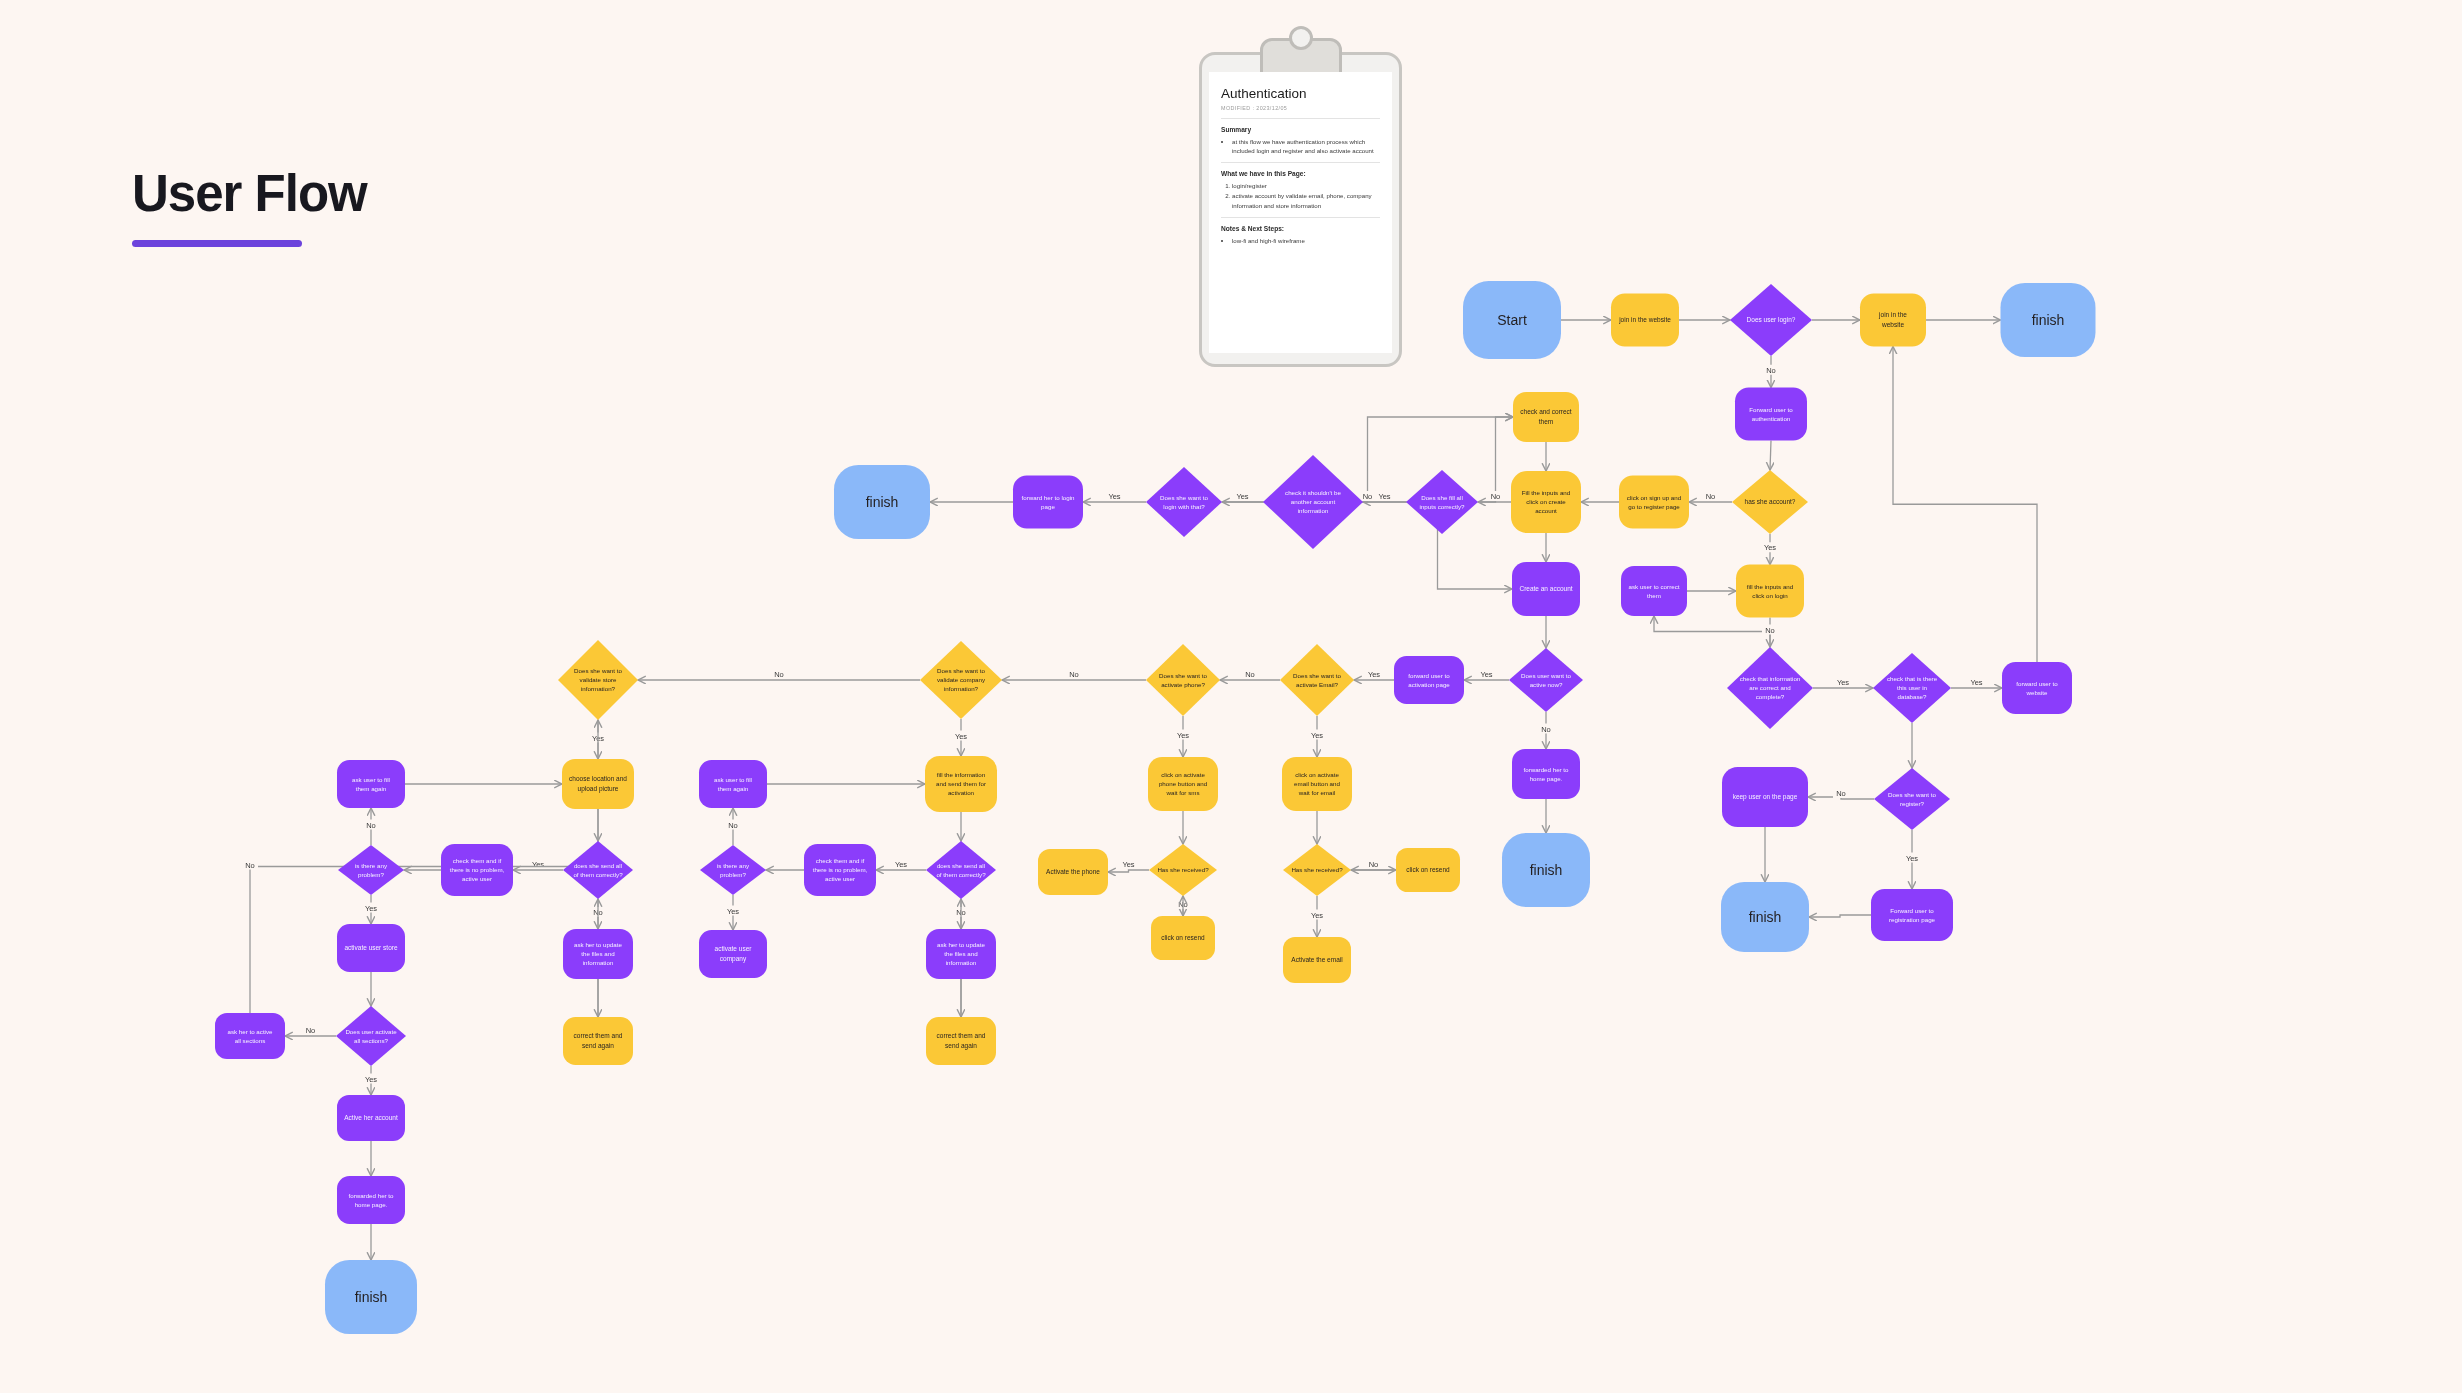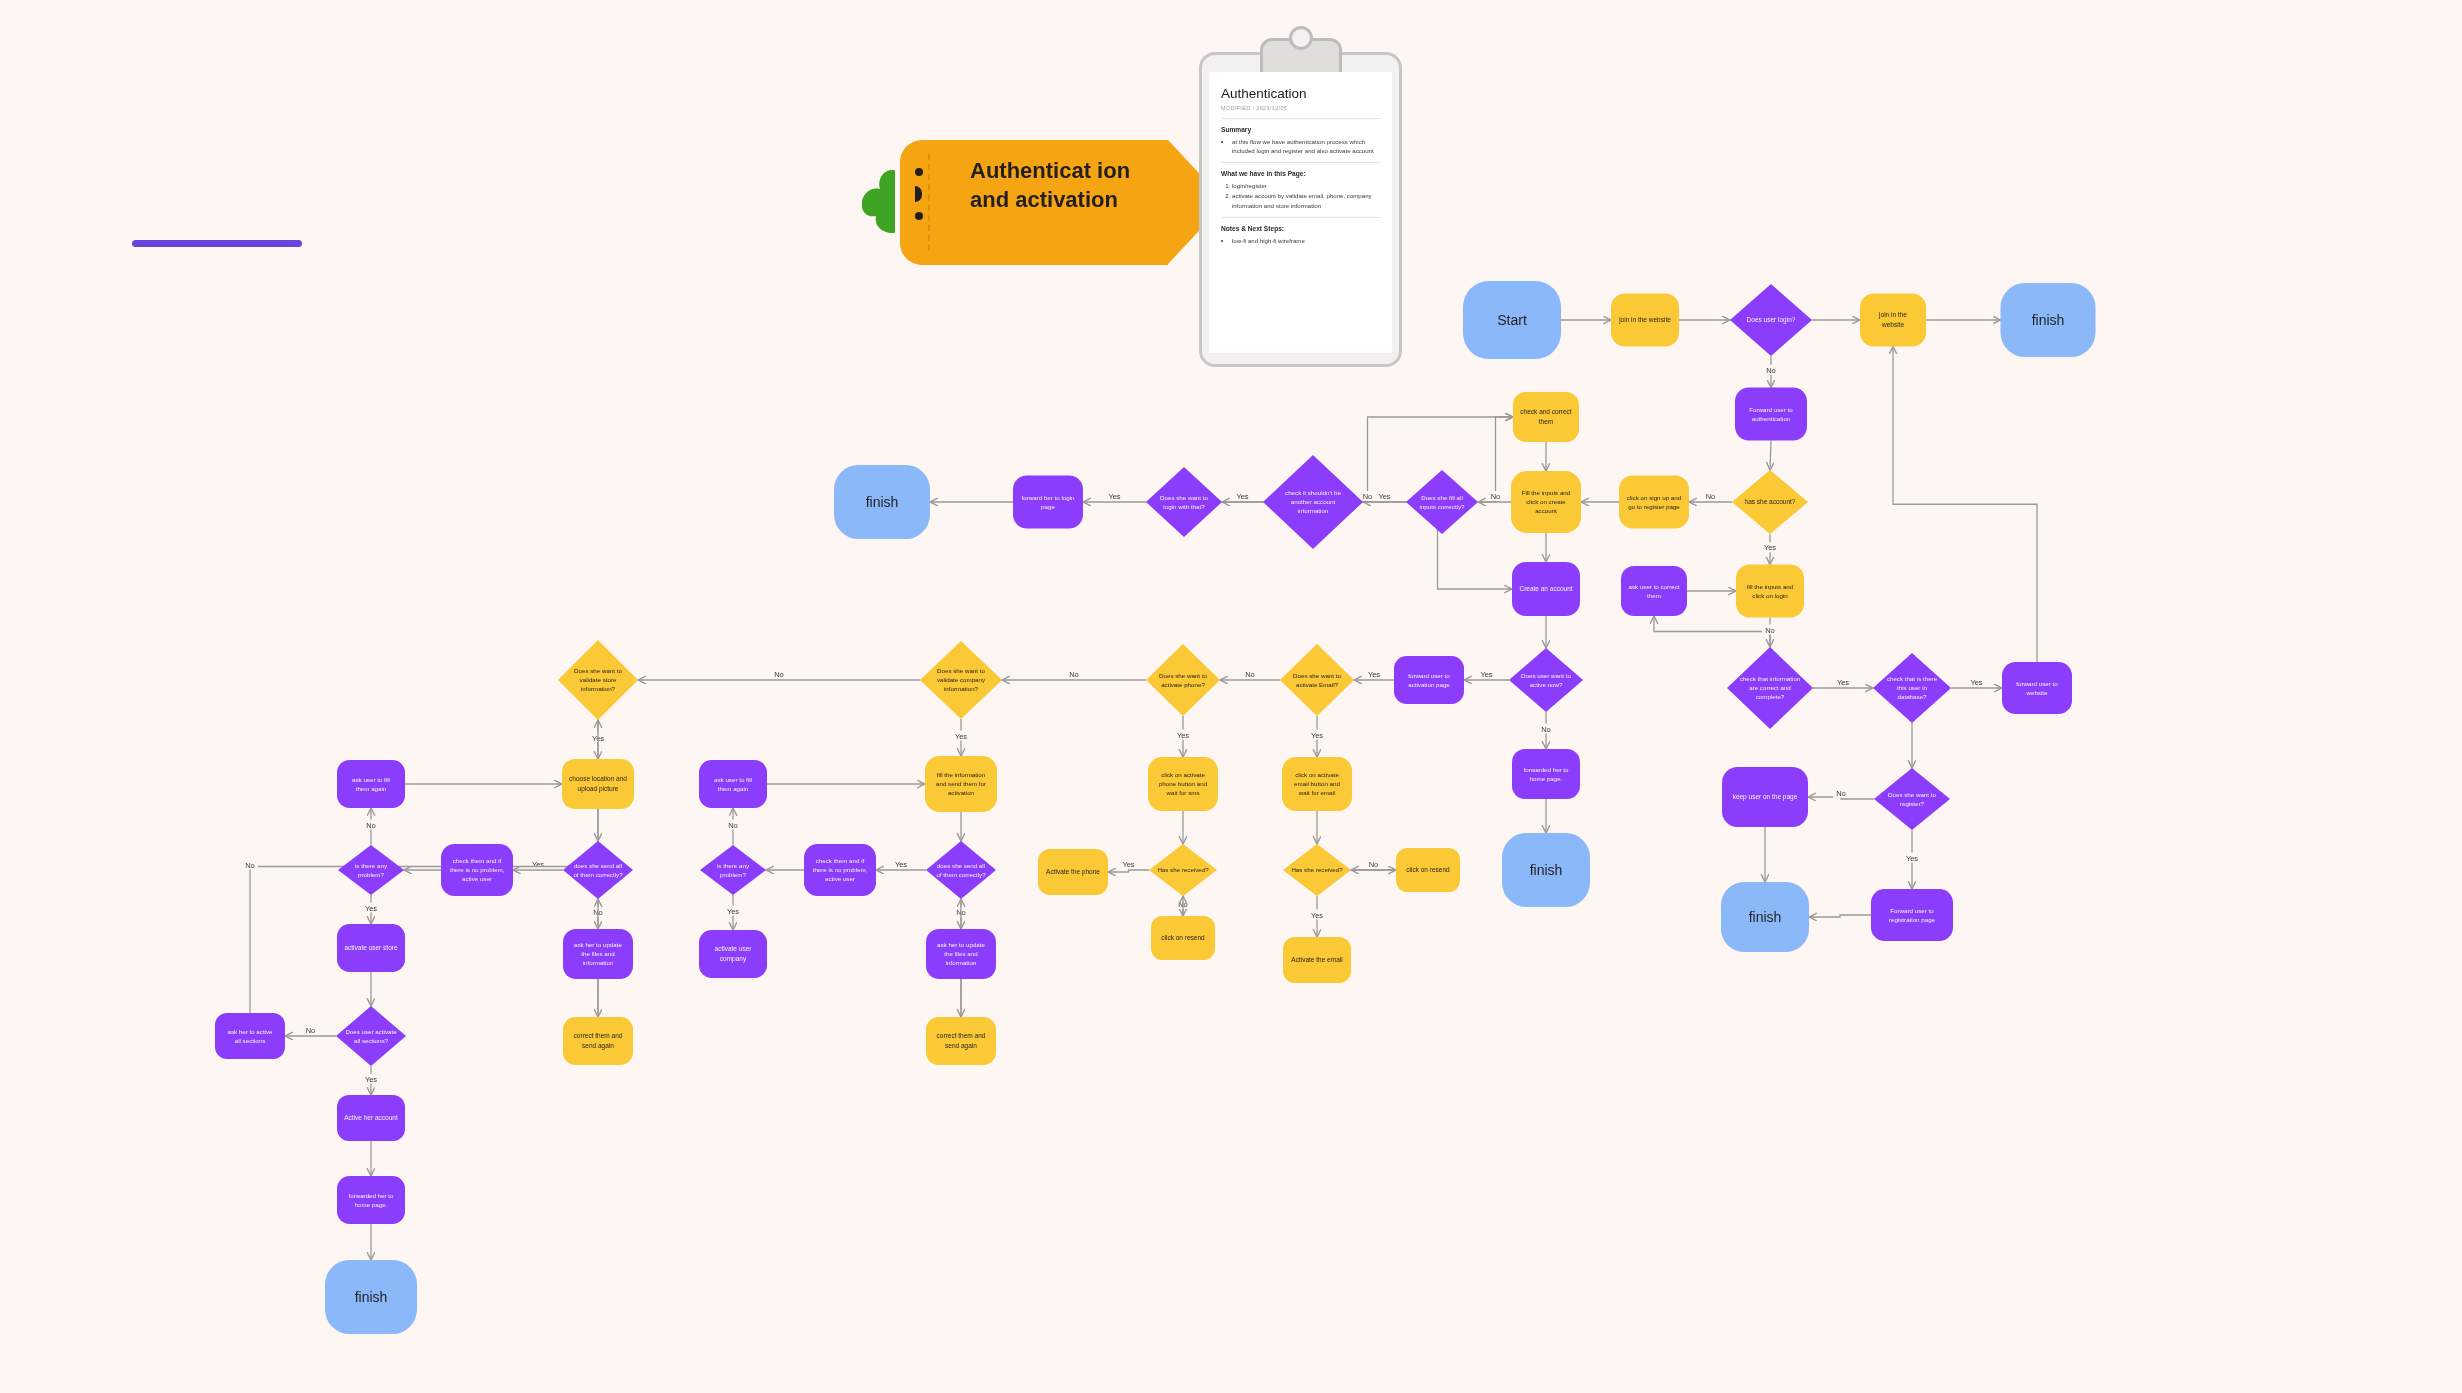--- a/index.html
+++ b/index.html
@@ -82,37 +82,23 @@
   .node-label{font-family:"Liberation Sans",sans-serif;fill:#231F20;text-anchor:middle;}
   .node-label.light{fill:#F7F2FF;}
   .edge{fill:none;stroke:#9A9A9A;stroke-width:1.3;}
   .edge-lbl{font-family:"Liberation Sans",sans-serif;font-size:7.5px;fill:#3B3B3B;text-anchor:middle;}
 </style>
 </head>
 <body>
 
 <div id="stage">
 
+  <div class="page-title">User Flow</div>
   <div class="title-rule"></div>
 
-  <div class="tag-wrap">
-    <svg class="tag-leaf" viewBox="0 0 62 78">
-      <path d="M30 4c12 0 18 9 16 17 9-2 16 5 15 14-1 10-9 15-17 14 3 9-4 18-14 18-11 0-18-8-16-17-9 2-16-5-14-15 2-9 10-14 18-12-3-9 3-19 12-19z" fill="#3FA424"></path>
-    </svg>
-    <div class="tag-body">
-      <div class="tag-point"></div>
-      <div class="tag-perf"></div>
-      <div class="tag-dots">
-        <div class="tag-dot"></div>
-        <div class="tag-dot mid"></div>
-        <div class="tag-dot"></div>
-      </div>
-      <div class="tag-text">Authenticat ion and activation</div>
-    </div>
-  </div>
 
   <div class="clip">
     <div class="clip-board"></div>
     <div class="clip-clamp"></div>
     <div class="clip-ring"></div>
     <div class="clip-paper">
       <div class="clip-h1">Authentication</div>
       <div class="clip-meta">MODIFIED : 2023/12/05</div>
       <div class="clip-hr"></div>
       <div class="clip-h2">Summary</div>

